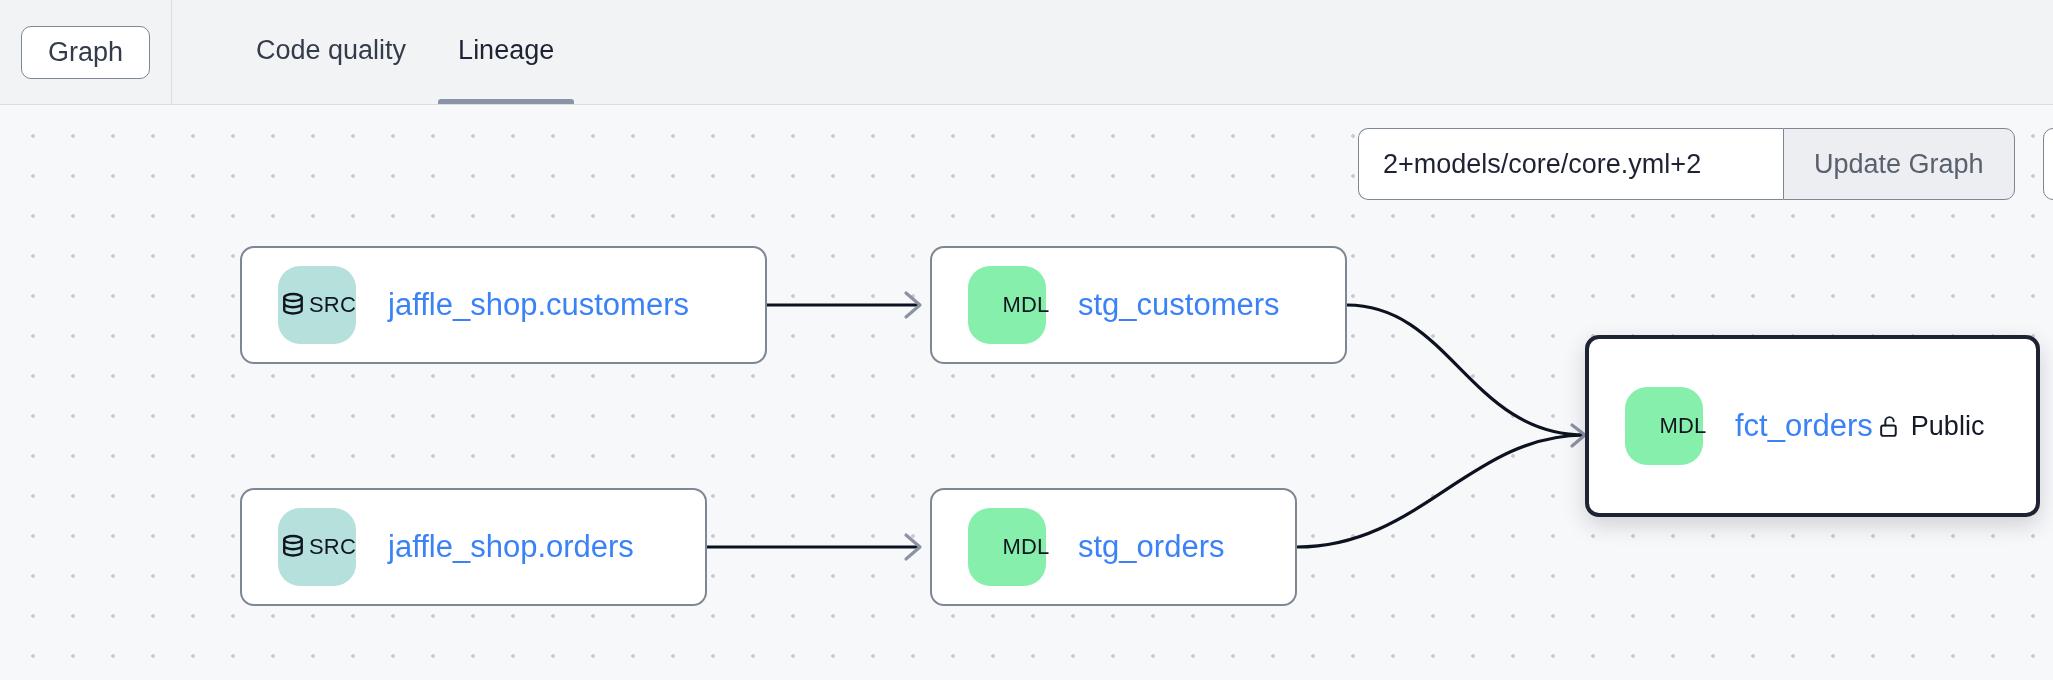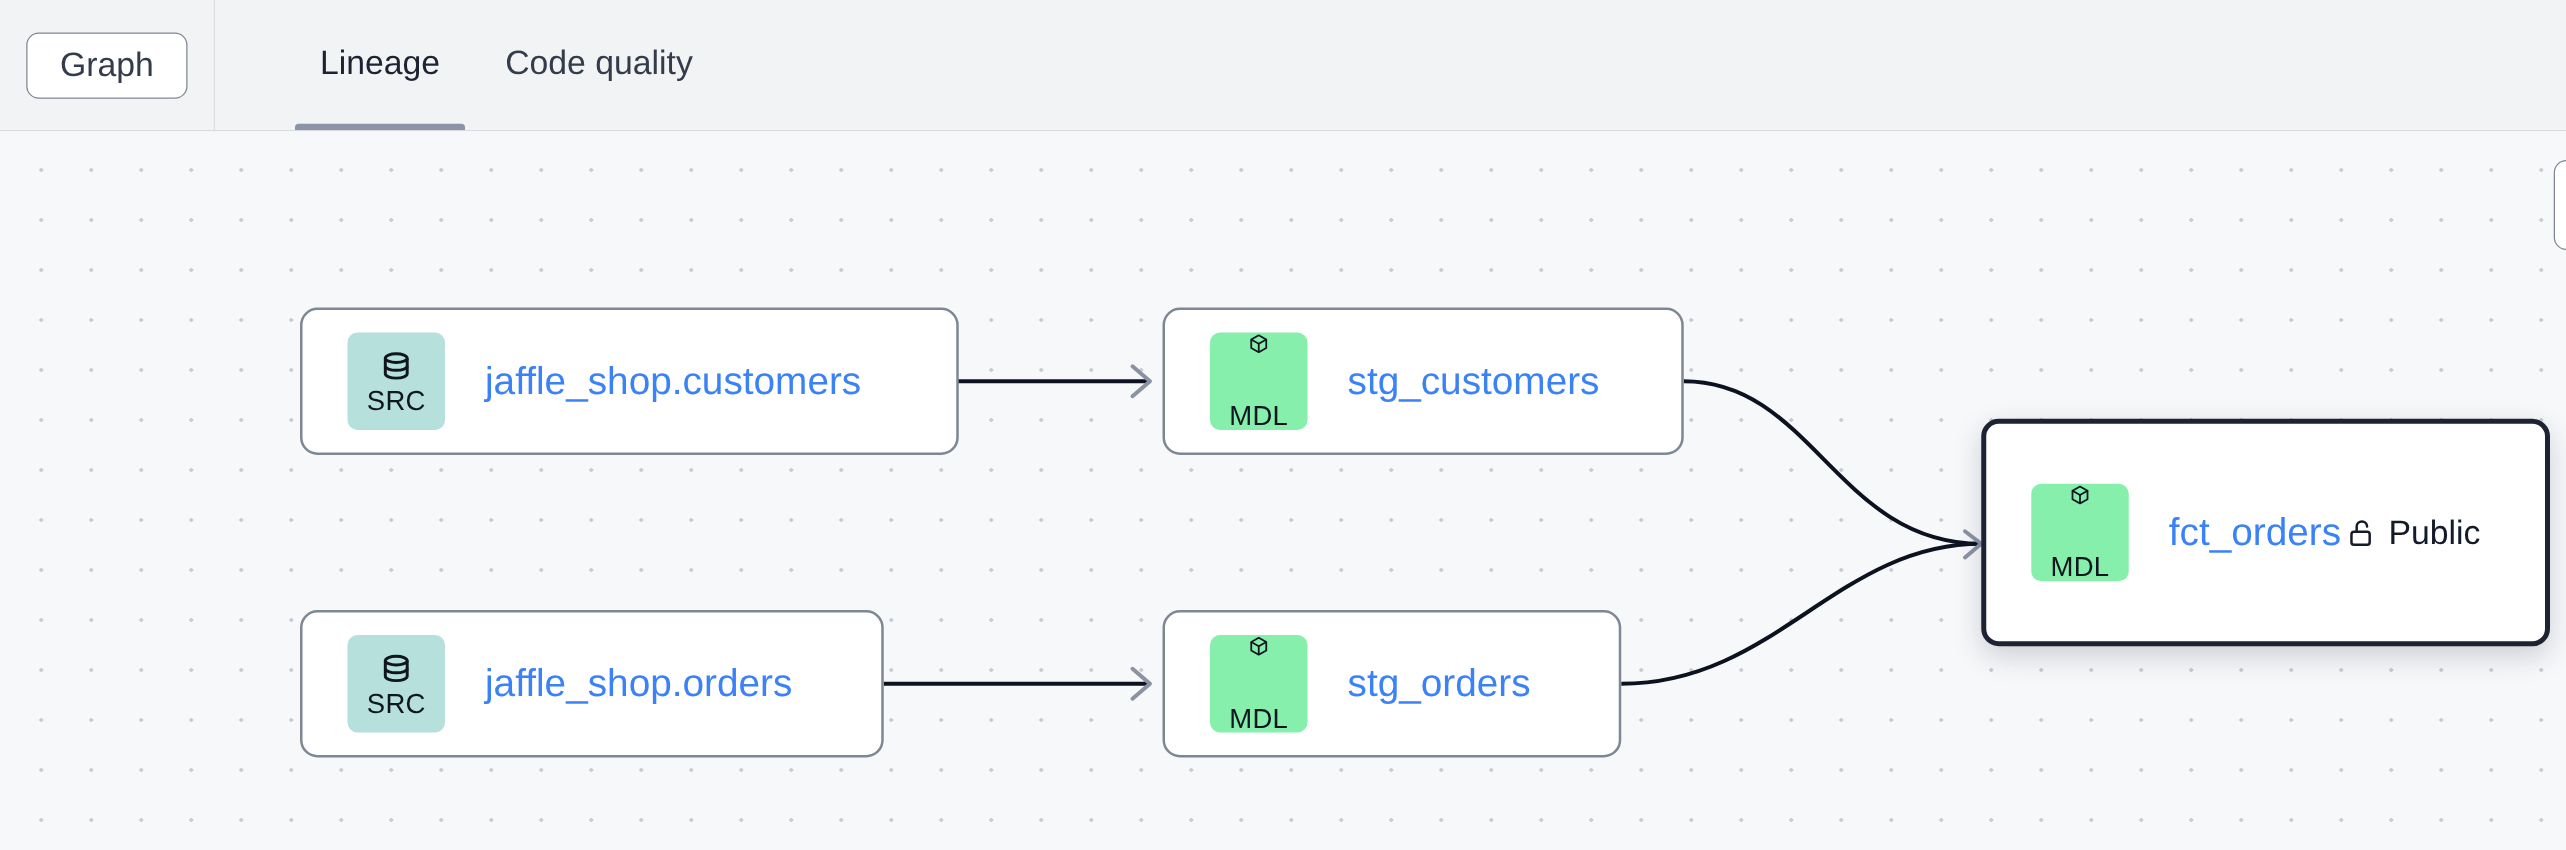--- a/index.html
+++ b/index.html
@@ -82,22 +82,22 @@
     padding-left: 36px;
     gap: 32px;
     z-index: 3;
   }
   .node.selected {
     border: 4px solid #1d2333;
     box-shadow: 0 8px 22px rgba(25,32,50,.18);
   }
   .badge {
     width: 78px; height: 78px;
-    border-radius: 8px;
-    display: flex; flex-direction: column;
+    border-radius: 22px;
+    display: flex; flex-direction: row;
     align-items: center; justify-content: center;
     gap: 1px;
     flex: 0 0 78px;
   }
   .badge.src { background: #b6e0dc; }
   .badge.mdl { background: #86efac; gap: 38px; }
   .badge svg { display: block; }
   .badge-text {
     font-size: 22px;
     color: #10161f;
@@ -157,22 +157,22 @@
   }
 </style>
 </head>
 <body>
 
 <div class="topbar">
   <div class="format-zone">
     <button class="format-button">Graph</button>
   </div>
   <div class="tabs">
+    <div class="tab">Code quality</div>
     <div class="tab active">Lineage</div>
-    <div class="tab">Code quality</div>
   </div>
 </div>
 
 <div class="canvas">
 
   <svg class="edges" viewBox="0 0 2053 575">
     <g fill="none" stroke="#0c1220" stroke-width="3.2">
       <path d="M765,200 L920,200"></path>
       <path d="M707,442 L920,442"></path>
       <path d="M1347,200 C1450,200 1470,330 1585,330"></path>
@@ -248,16 +248,18 @@
         <svg width="25" height="25" viewBox="0 0 24 24" fill="none" stroke="#131a28" stroke-width="1.9" stroke-linecap="round" stroke-linejoin="round">
           <rect x="4" y="11" width="14" height="10" rx="2"></rect>
           <path d="M8 11V7a4 4 0 0 1 8 0"></path>
         </svg>
         <span>Public</span>
       </div>
     </div>
   </div>
 
   <div class="graph-toolbar">
+    <input class="selector-input" type="text" value="2+models/core/core.yml+2" style="">
+    <button class="update-button">Update Graph</button>
   </div>
 
   <div class="extra-control"></div>
 </div>
 
 </body></html>

